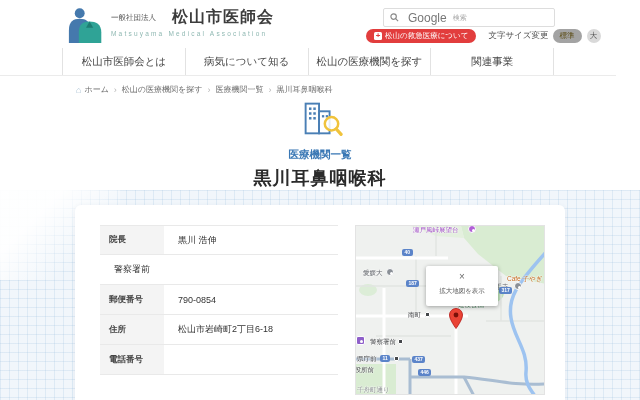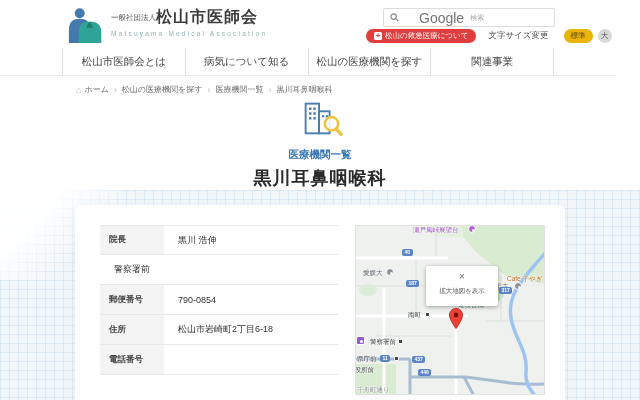--- a/index.html
+++ b/index.html
@@ -5,37 +5,37 @@
   * { margin:0; padding:0; box-sizing:border-box; }
   html,body { width:640px; height:400px; overflow:hidden; background:#fff;
     font-family:"Liberation Sans","DejaVu Sans",sans-serif; color:#333; }
   .page { position:relative; width:640px; height:400px; }
 
   
   .header { position:absolute; top:0; left:0; width:640px; height:48px; background:#fff; z-index:5; }
   .logo { position:absolute; left:68px; top:7px; display:flex; align-items:flex-start; }
   .logo-icon { width:36px; height:36px; margin-right:7px; }
   .logo-text .row1 { display:flex; align-items:baseline; }
-  .org-type { font-size:7.5px; color:#555; margin-right:0; position:relative; top:-2px; }
+  .org-type { font-size:7.5px; color:#555; margin-right:16px; position:relative; top:-2px; }
   .org-name { font-size:16px; font-weight:bold; color:#3c3c3c; letter-spacing:1px; }
   .org-en { font-size:6.5px; color:#8fb8b2; letter-spacing:2.2px; margin-top:2px; }
 
   .search-box { position:absolute; left:383px; top:8px; width:172px; height:19px;
     border:1px solid #ddd; border-radius:2px; background:#fff; display:flex; align-items:center; padding:0 6px; }
-  .search-box .g-brand { font-size:14px; color:#777; margin-left:20px; }
+  .search-box .g-brand { font-size:12px; color:#777; margin-left:9px; }
   .search-box .g-hint { font-size:7px; color:#aaa; margin-left:6px; }
 
   .header-sub { position:absolute; left:366px; top:29px; display:flex; align-items:center; }
   .em-badge { display:flex; align-items:center; background:#e23d3d; color:#fff;
     border-radius:8px; height:14px; padding:0 8px; font-size:7.5px; cursor:pointer; }
   .em-badge .em-ic { display:inline-flex; align-items:center; justify-content:center;
     width:8px; height:8px; background:#fff; color:#e23d3d; border-radius:1.5px;
     font-size:8px; font-weight:bold; margin-right:3px; line-height:8px; }
   .fs-label { font-size:8.5px; color:#555; margin-left:12px; }
-  .fs-standard { margin-left:15px; background:#eab308; color:#5a4a12; border-radius:8px;
+  .fs-standard { margin-left:4px; background:#a3a3a3; color:#5a4a12; border-radius:8px;
     height:14px; padding:0 7px; font-size:7.5px; display:flex; align-items:center; cursor:pointer; }
   .fs-large { margin-left:5px; background:#d9d9d9; color:#555; border-radius:50%;
     width:14px; height:14px; font-size:7.5px; display:flex; align-items:center; justify-content:center; cursor:pointer; }
 
   
   .nav { position:absolute; top:48px; left:0; width:616px; height:28px; background:#fff;
     border-bottom:1px solid #ebebeb; z-index:5; }
   .nav-inner { display:flex; height:100%; margin:0 62px; }
   .nav-item { flex:1; display:flex; align-items:center; justify-content:center;
     font-size:10.5px; color:#454545; border-left:1px solid #e2e2e2; cursor:pointer; }

